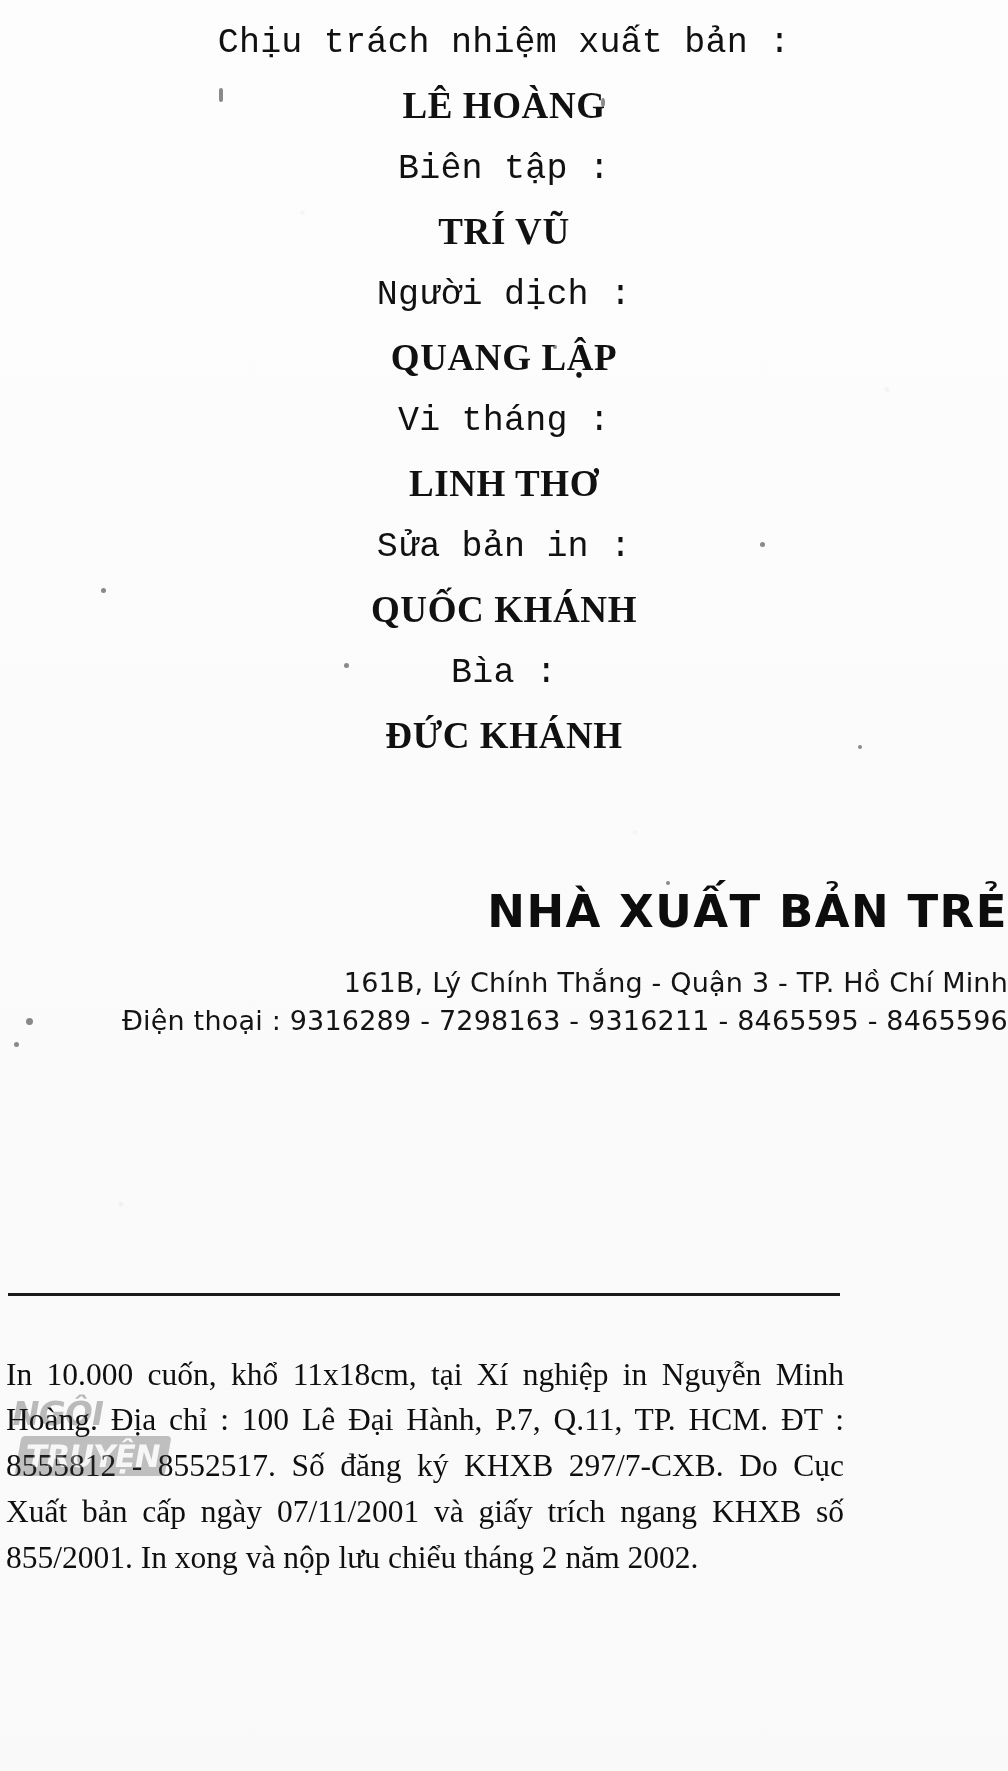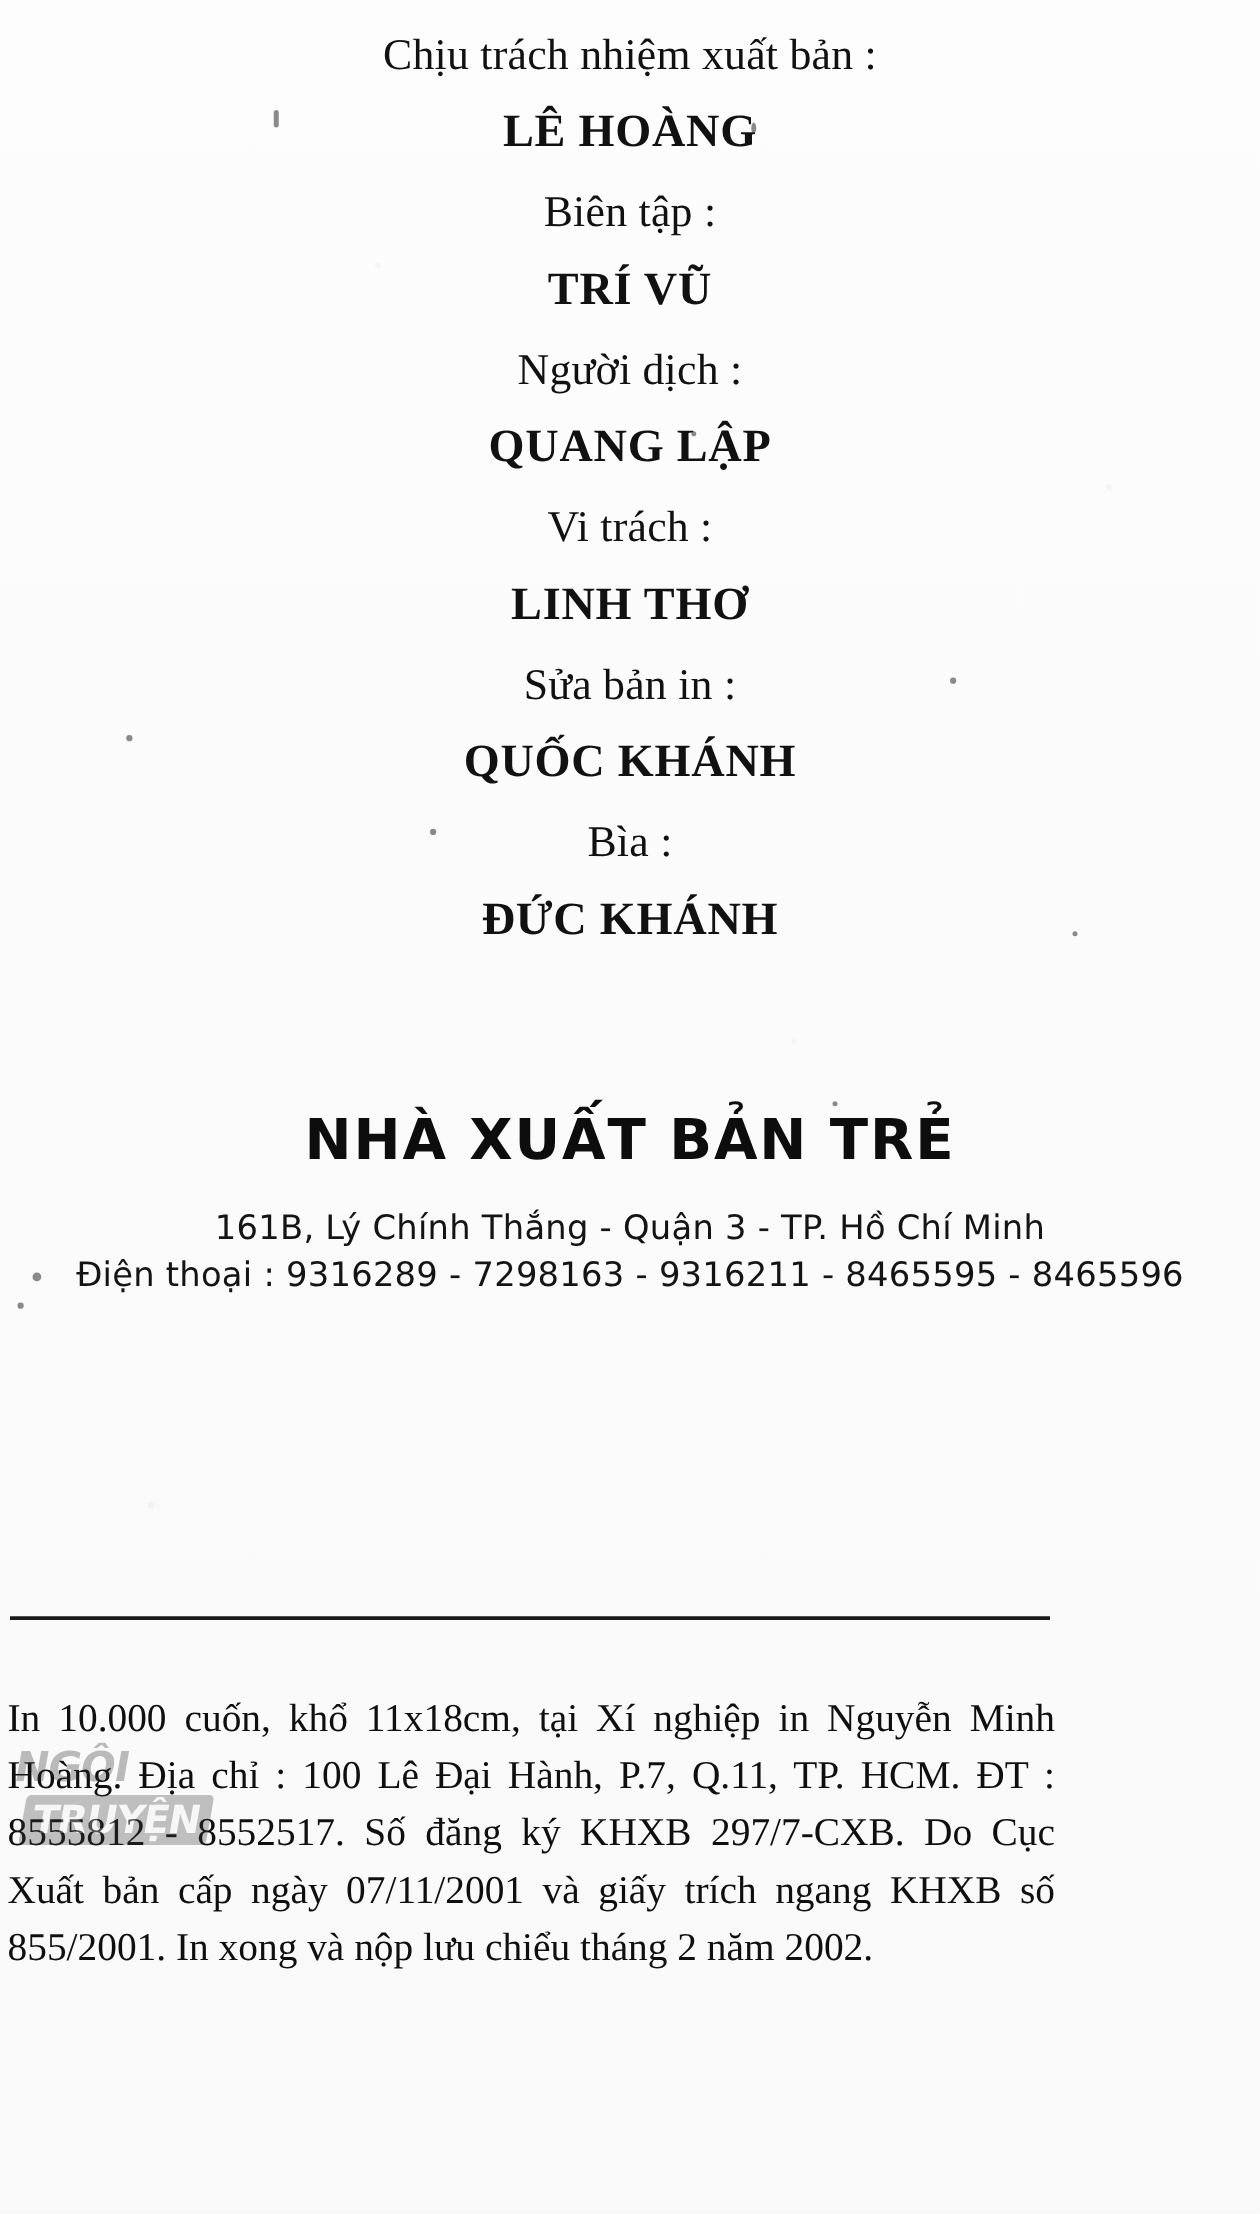--- a/index.html
+++ b/index.html
@@ -33,21 +33,21 @@
 
   .credits {
     position: absolute;
     top: 0;
     left: 0;
     width: 100%;
     text-align: center;
   }
 
   .credit-role {
-    font-family: Liberation Serif, serif;
+    font-family: Liberation Mono, monospace;
     font-size: 35px;
     font-weight: 400;
     line-height: 1.0;
     letter-spacing: 0.2px;
     margin: 0;
   }
 
   .credit-name {
     font-family: "Liberation Serif", serif;
     font-size: 37px;
@@ -58,21 +58,21 @@
   }
 
   .sp-a { height: 26px; }
   .sp-b { height: 28px; }
 
   .publisher-block {
     position: absolute;
     top: 885px;
     left: 0;
     width: 100%;
-    text-align: center;
+    text-align: right;
   }
 
   .pub-name {
     font-family: "DejaVu Sans", sans-serif;
     font-size: 45px;
     font-weight: 700;
     letter-spacing: 1.5px;
     margin: 0 0 26px 0;
     color: #0d0d0d;
   }
@@ -150,21 +150,21 @@
     <p class="credit-role">Biên tập :</p>
     <div class="sp-a"></div>
     <p class="credit-name">TRÍ VŨ</p>
     <div class="sp-b"></div>
 
     <p class="credit-role">Người dịch :</p>
     <div class="sp-a"></div>
     <p class="credit-name">QUANG LẬP</p>
     <div class="sp-b"></div>
 
-    <p class="credit-role">Vi trách :</p>
+    <p class="credit-role">Vi tháng :</p>
     <div class="sp-a"></div>
     <p class="credit-name">LINH THƠ</p>
     <div class="sp-b"></div>
 
     <p class="credit-role">Sửa bản in :</p>
     <div class="sp-a"></div>
     <p class="credit-name">QUỐC KHÁNH</p>
     <div class="sp-b"></div>
 
     <p class="credit-role">Bìa :</p>

